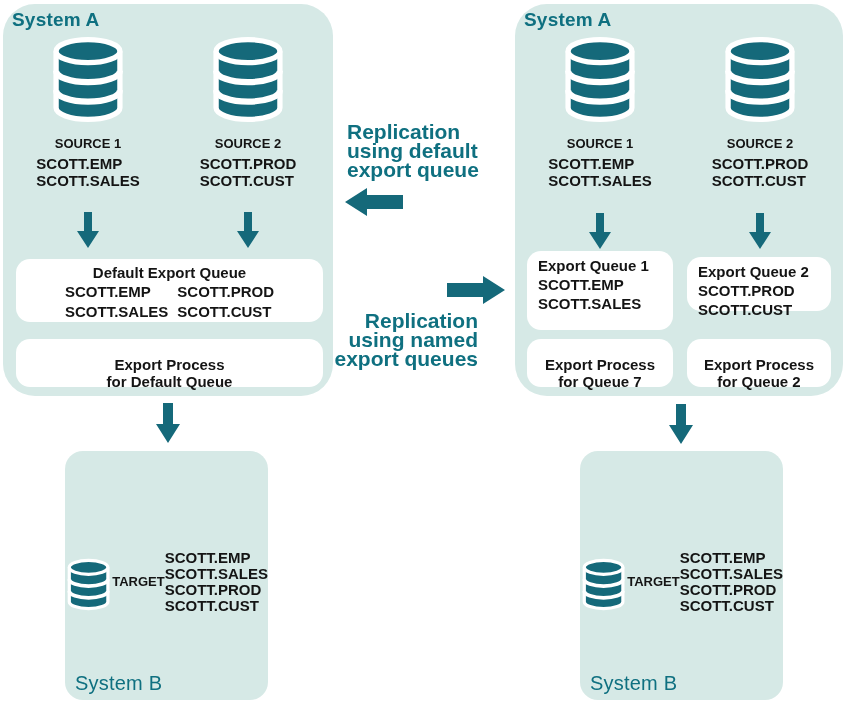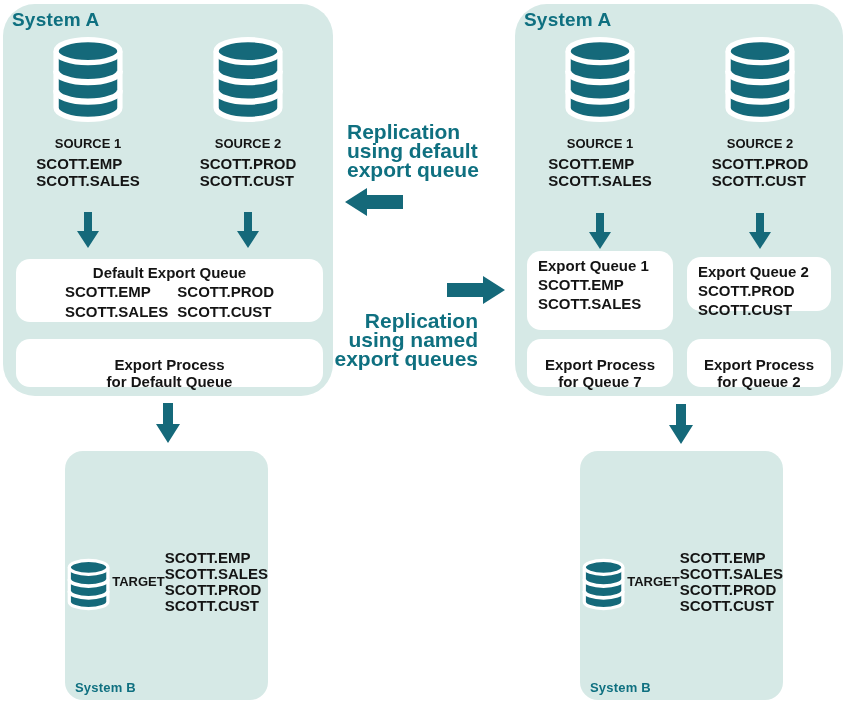--- a/index.html
+++ b/index.html
@@ -26,21 +26,21 @@
   .wbox-title { text-align:center; padding-top:4px; line-height:19px; }
   .qcols { display:flex; justify-content:center; gap:9px; line-height:20px; }
   .qcol { text-align:left; white-space:nowrap; }
   .qleft { padding:5px 0 0 11px; line-height:19px; text-align:left; white-space:nowrap; }
   .mid-label {
     position:absolute; font-size:21px; font-weight:bold; line-height:19px;
     color:var(--teal_text,#0f7080); white-space:nowrap;
   }
   .panelb { display:flex; align-items:center; }
   .panel-title-b {
-    position:absolute; left:10px; bottom:5px; font-size:13px; font-weight:bold;
+    position:absolute; left:10px; bottom:5px; font-size:20px; font-weight:normal;
     color:var(--teal_text,#0f7080); letter-spacing:.2px;
   }
   .b-tables { margin-top:13px; line-height:16px; }
 </style>
 </head>
 <body>
 
 <div id="stage">
 
   <section class="panel" style="left:3px;top:4px;width:330px;height:392px">

